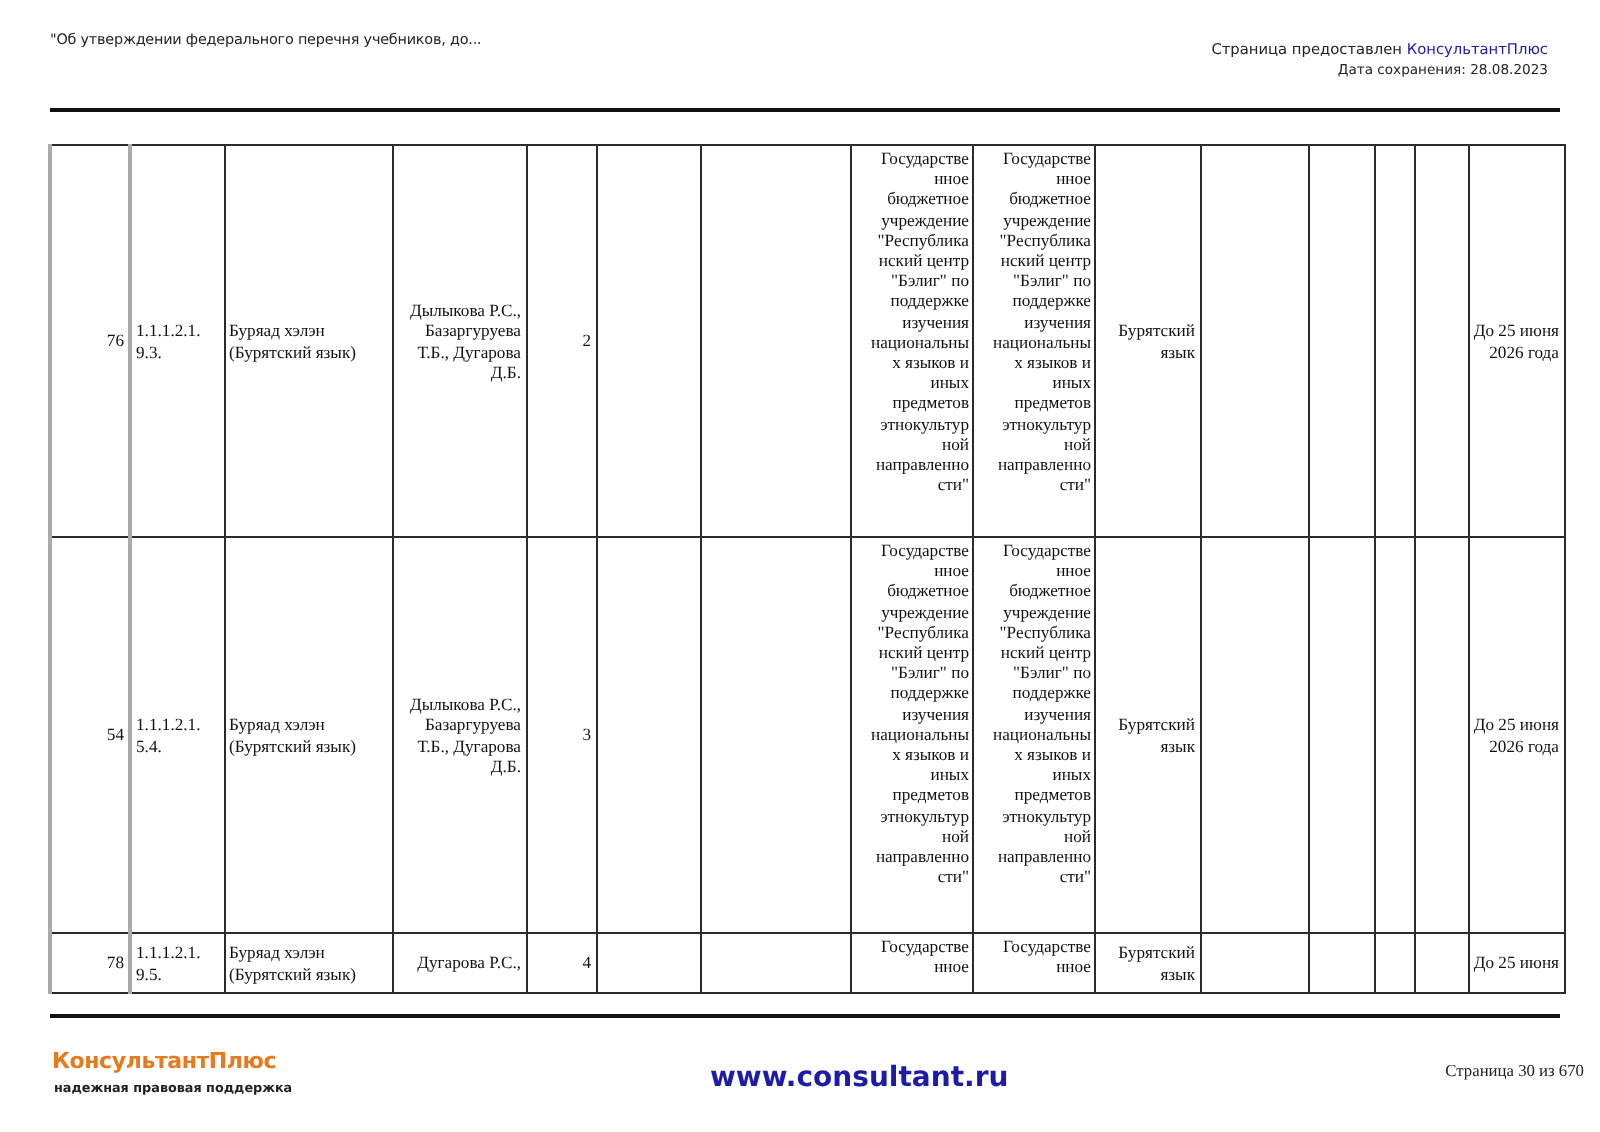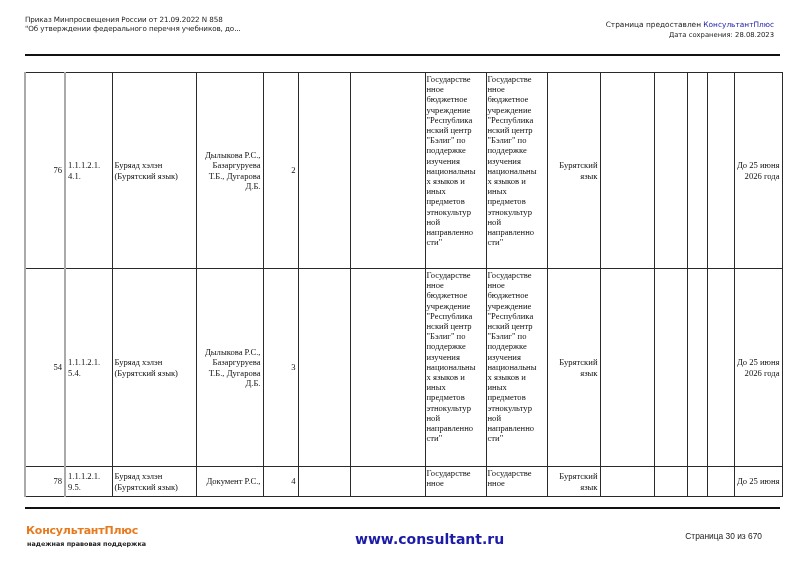--- a/index.html
+++ b/index.html
@@ -27,46 +27,45 @@
     font-family: "Liberation Serif", serif; font-size: 8.6px; line-height: 10.2px; color: #111;
   }
   table.grid td {
     border: 1px solid #2a2a2a; padding: 0 2px; vertical-align: middle; overflow: hidden;
   }
   table.grid td.c0, table.grid td.c1 { border-left-color: #9a9a9a; }
   table.grid td.c0 { border-left: 2px solid #aaaaaa; }
   table.grid td.c1 { border-left: 2px solid #aaaaaa; }
   .center { text-align: right; }
   .left { text-align: left; }
-  .org { text-align: left; padding: 0 1px !important; vertical-align: top !important; padding-top: 1px !important; }
+  .org { text-align: right; padding: 0 1px !important; vertical-align: top !important; padding-top: 1px !important; }
   .rule-bottom {
     position: absolute; left: 25px; top: 507px; width: 755px; height: 2px; background: #111;
   }
   .foot-logo {
     position: absolute; left: 26px; top: 524px;
     font-family: "DejaVu Sans", sans-serif; font-weight: bold; font-size: 11px; color: #e87a1e; letter-spacing: -0.2px;
   }
   .foot-tag {
     position: absolute; left: 27px; top: 540px;
     font-family: "DejaVu Sans", sans-serif; font-weight: bold; font-size: 6.4px; color: #222;
   }
   .foot-url {
     position: absolute; left: 355px; top: 531px;
     font-family: "DejaVu Sans", sans-serif; font-weight: bold; font-size: 14px; color: #1c1ca8;
   }
   .foot-page {
-    position: absolute; right: 38px; top: 531px;
-    font-family: Liberation Sans, sans-serif; font-size: 8.4px; color: #222;
+    position: absolute; right: 8px; top: 531px;
+    font-family: Liberation Serif, serif; font-size: 8.4px; color: #222;
   }
 </style>
 </head>
 <body>
 
 <div class="hdr-left">
-  <div>Приказ Минпросвещения России от 21.09.2022 N 858</div>
   <div>"Об утверждении федерального перечня учебников, до...</div>
 </div>
 
 <div class="hdr-right">
   <div><span>Страница предоставлен </span><span class="brand">КонсультантПлюс</span></div>
   <div class="date">Дата сохранения: 28.08.2023</div>
 </div>
 
 <div class="rule-top"></div>
 
@@ -84,21 +83,21 @@
       <col style="width:53px">
       <col style="width:54px">
       <col style="width:33px">
     <col style="width:20px">
       <col style="width:27px">
       <col style="width:48px">
   </colgroup>
   <tbody id="tbody">
   <tr style="height: 196px;">
     <td class="c0 center"><span>76</span></td>
-    <td class="c1 left"><span>1.1.1.2.1. 4.1.</span></td>
+    <td class="c1 left"><span>1.1.1.2.1. 9.3.</span></td>
     <td class="left"><span>Буряад хэлэн (Бурятский язык)</span></td>
     <td class="center"><span>Дылыкова Р.С., Базаргуруева Т.Б., Дугарова Д.Б.</span></td>
     <td class="center"><span>2</span></td>
     <td><span></span></td>
     <td><span></span></td>
     <td class="org"><span>Государстве<br>нное<br>бюджетное<br>учреждение<br>"Республика<br>нский центр<br>"Бэлиг" по<br>поддержке<br>изучения<br>национальны<br>х языков и<br>иных<br>предметов<br>этнокультур<br>ной<br>направленно<br>сти"</span></td>
     <td class="org"><span>Государстве<br>нное<br>бюджетное<br>учреждение<br>"Республика<br>нский центр<br>"Бэлиг" по<br>поддержке<br>изучения<br>национальны<br>х языков и<br>иных<br>предметов<br>этнокультур<br>ной<br>направленно<br>сти"</span></td>
     <td class="center"><span>Бурятский язык</span></td>
     <td><span></span></td>
     <td><span></span></td>
@@ -122,21 +121,21 @@
     <td><span></span></td>
     <td><span></span></td>
     <td><span></span></td>
     <td class="center"><span>До 25 июня 2026 года</span></td>
   </tr>
 
   <tr style="height: 30px;">
     <td class="c0 center"><span>78</span></td>
     <td class="c1 left"><span>1.1.1.2.1. 9.5.</span></td>
     <td class="left"><span>Буряад хэлэн (Бурятский язык)</span></td>
-    <td class="center"><span>Документ Р.С.,</span></td>
+    <td class="center"><span>Дугарова Р.С.,</span></td>
     <td class="center"><span>4</span></td>
     <td><span></span></td>
     <td><span></span></td>
     <td class="org"><span>Государстве<br>нное</span></td>
     <td class="org"><span>Государстве<br>нное</span></td>
     <td class="center"><span>Бурятский язык</span></td>
     <td><span></span></td>
     <td><span></span></td>
     <td><span></span></td>
     <td><span></span></td>

